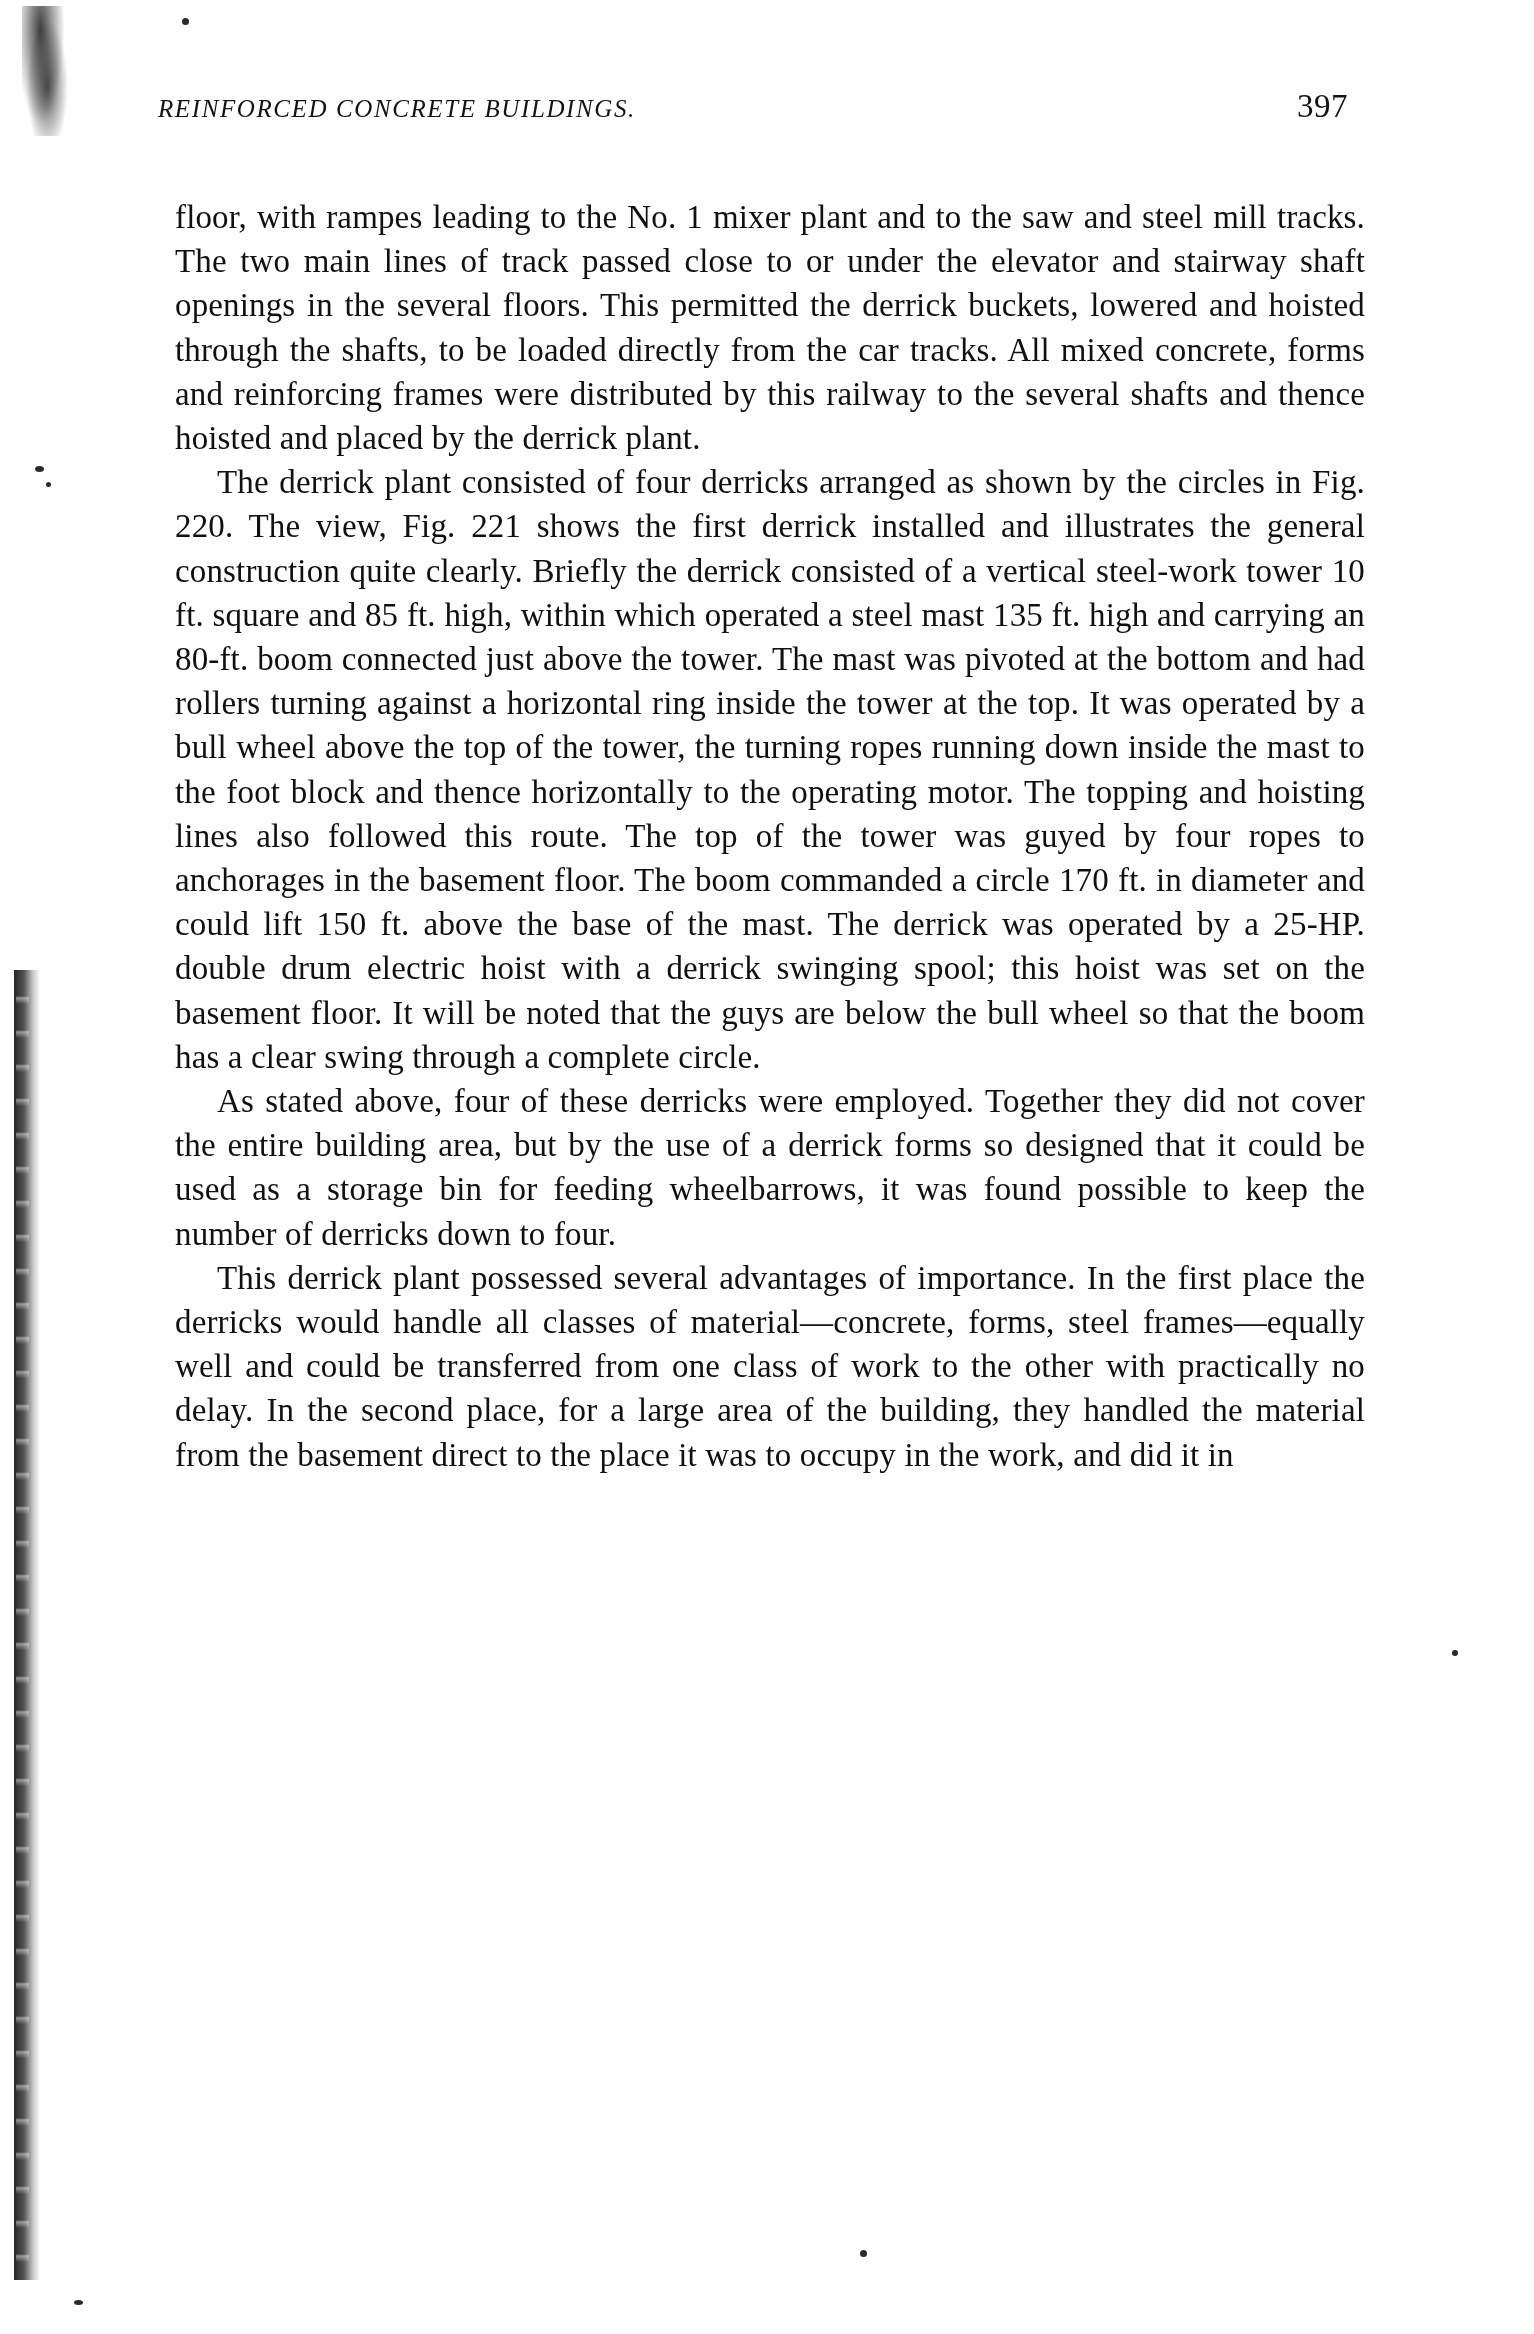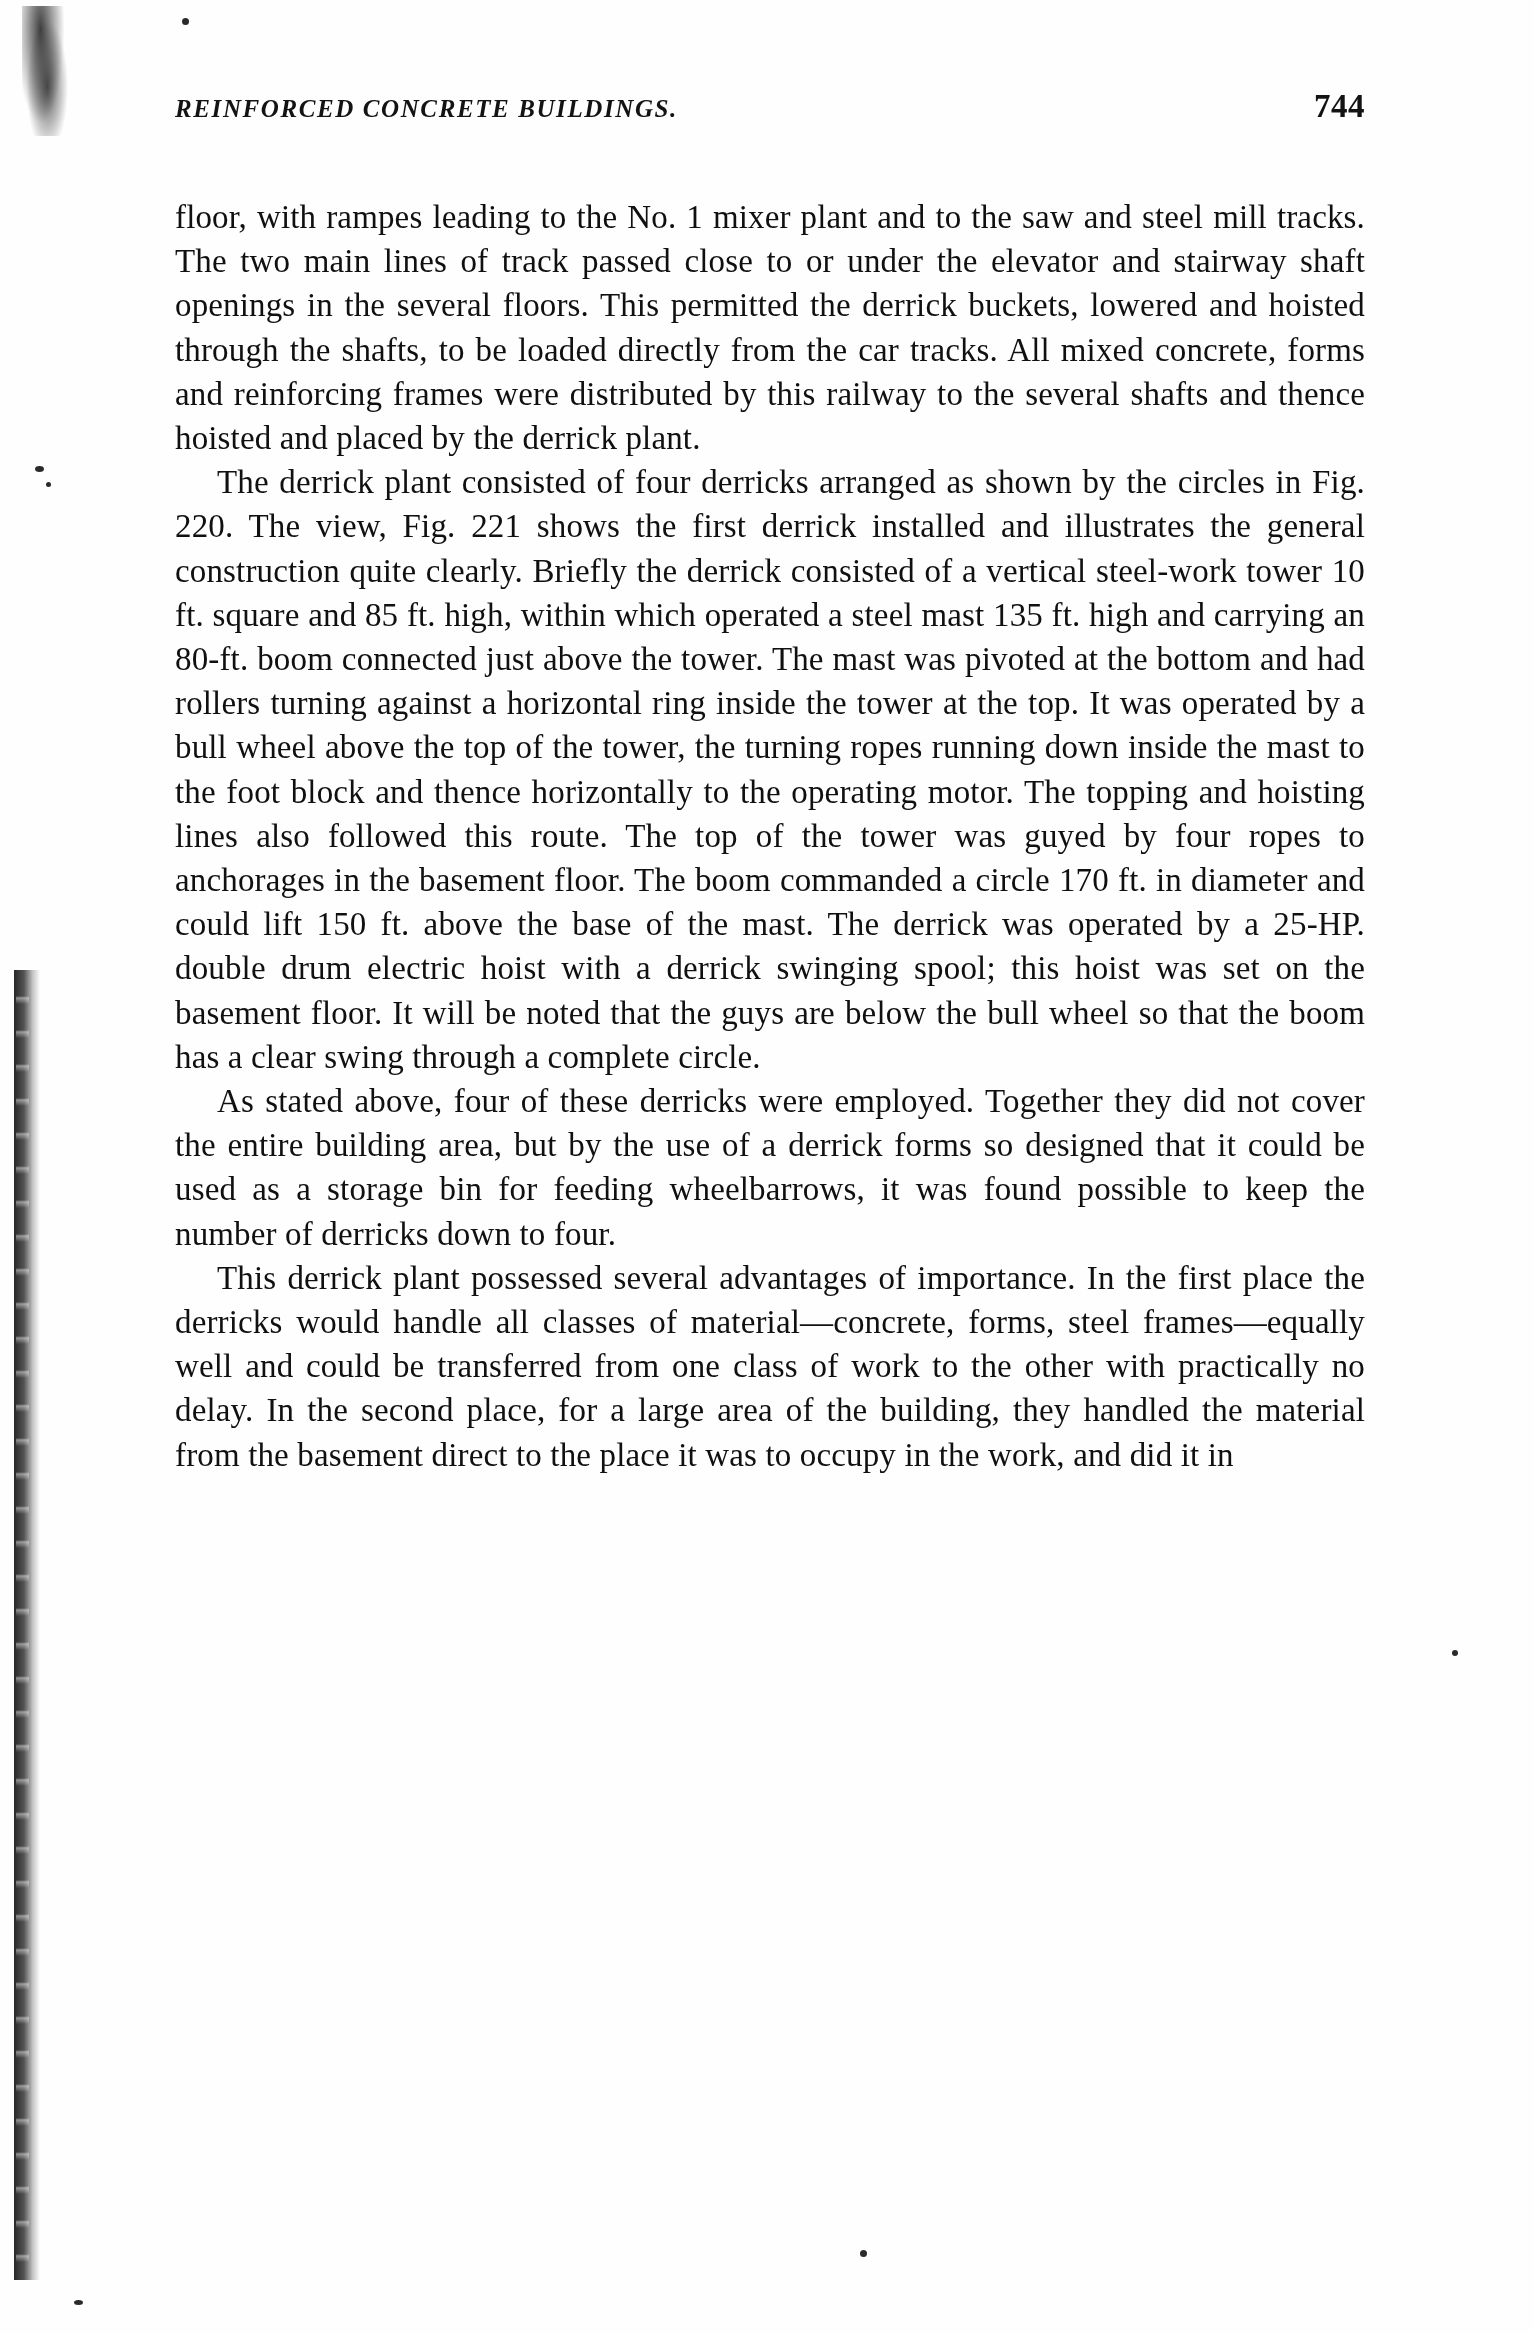--- a/index.html
+++ b/index.html
@@ -65,27 +65,26 @@
   .speck.s1 { left: 182px; top: 18px; width: 7px; height: 7px; }
   .speck.s2 { left: 35px; top: 466px; width: 9px; height: 6px; }
   .speck.s3 { left: 46px; top: 482px; width: 5px; height: 5px; }
   .speck.s4 { left: 1452px; top: 1650px; width: 6px; height: 6px; }
   .speck.s5 { left: 860px; top: 2250px; width: 7px; height: 7px; }
   .speck.s6 { left: 74px; top: 2300px; width: 9px; height: 5px; }
 
   
   .header {
     position: absolute;
-    left: 175px;
+    left: 158px;
     top: 88px;
     width: 1190px;
     display: flex;
     align-items: baseline;
     justify-content: space-between;
-    font-weight: bold;
   }
   .header-title {
     font-family: "Liberation Serif", serif;
     font-style: italic;
     font-size: 25px;
     letter-spacing: 1.6px;
     color: #131313;
     white-space: nowrap;
   }
   .header-folio {
@@ -127,21 +126,21 @@
   <div class="scan-edge-left"></div>
   <div class="speck s1"></div>
   <div class="speck s2"></div>
   <div class="speck s3"></div>
   <div class="speck s4"></div>
   <div class="speck s5"></div>
   <div class="speck s6"></div>
 
   <div class="header">
     <span class="header-title">REINFORCED CONCRETE BUILDINGS.</span>
-    <span class="header-folio">744</span>
+    <span class="header-folio">397</span>
   </div>
 
   <div class="body">
     <p class="para">floor, with rampes leading to the No. 1 mixer plant and to the saw and steel mill tracks. The two main lines of track passed close to or under the elevator and stairway shaft openings in the several floors. This permitted the derrick buckets, lowered and hoisted through the shafts, to be loaded directly from the car tracks. All mixed concrete, forms and reinforcing frames were distributed by this railway to the several shafts and thence hoisted and placed by the derrick plant.</p>
     <p class="para indent">The derrick plant consisted of four derricks arranged as shown by the circles in Fig. 220. The view, Fig. 221 shows the first derrick installed and illustrates the general construction quite clearly. Briefly the derrick consisted of a vertical steel-work tower 10 ft. square and 85 ft. high, within which operated a steel mast 135 ft. high and carrying an 80-ft. boom connected just above the tower. The mast was pivoted at the bottom and had rollers turning against a horizontal ring inside the tower at the top. It was operated by a bull wheel above the top of the tower, the turning ropes running down inside the mast to the foot block and thence horizontally to the operating motor. The topping and hoisting lines also followed this route. The top of the tower was guyed by four ropes to anchorages in the basement floor. The boom commanded a circle 170 ft. in diameter and could lift 150 ft. above the base of the mast. The derrick was operated by a 25-HP. double drum electric hoist with a derrick swinging spool; this hoist was set on the basement floor. It will be noted that the guys are below the bull wheel so that the boom has a clear swing through a complete circle.</p>
     <p class="para indent">As stated above, four of these derricks were employed. Together they did not cover the entire building area, but by the use of a derrick forms so designed that it could be used as a storage bin for feeding wheelbarrows, it was found possible to keep the number of derricks down to four.</p>
     <p class="para indent">This derrick plant possessed several advantages of importance. In the first place the derricks would handle all classes of material—concrete, forms, steel frames—equally well and could be transferred from one class of work to the other with practically no delay. In the second place, for a large area of the building, they handled the material from the basement direct to the place it was to occupy in the work, and did it in</p>
   </div>
 
 </div>

